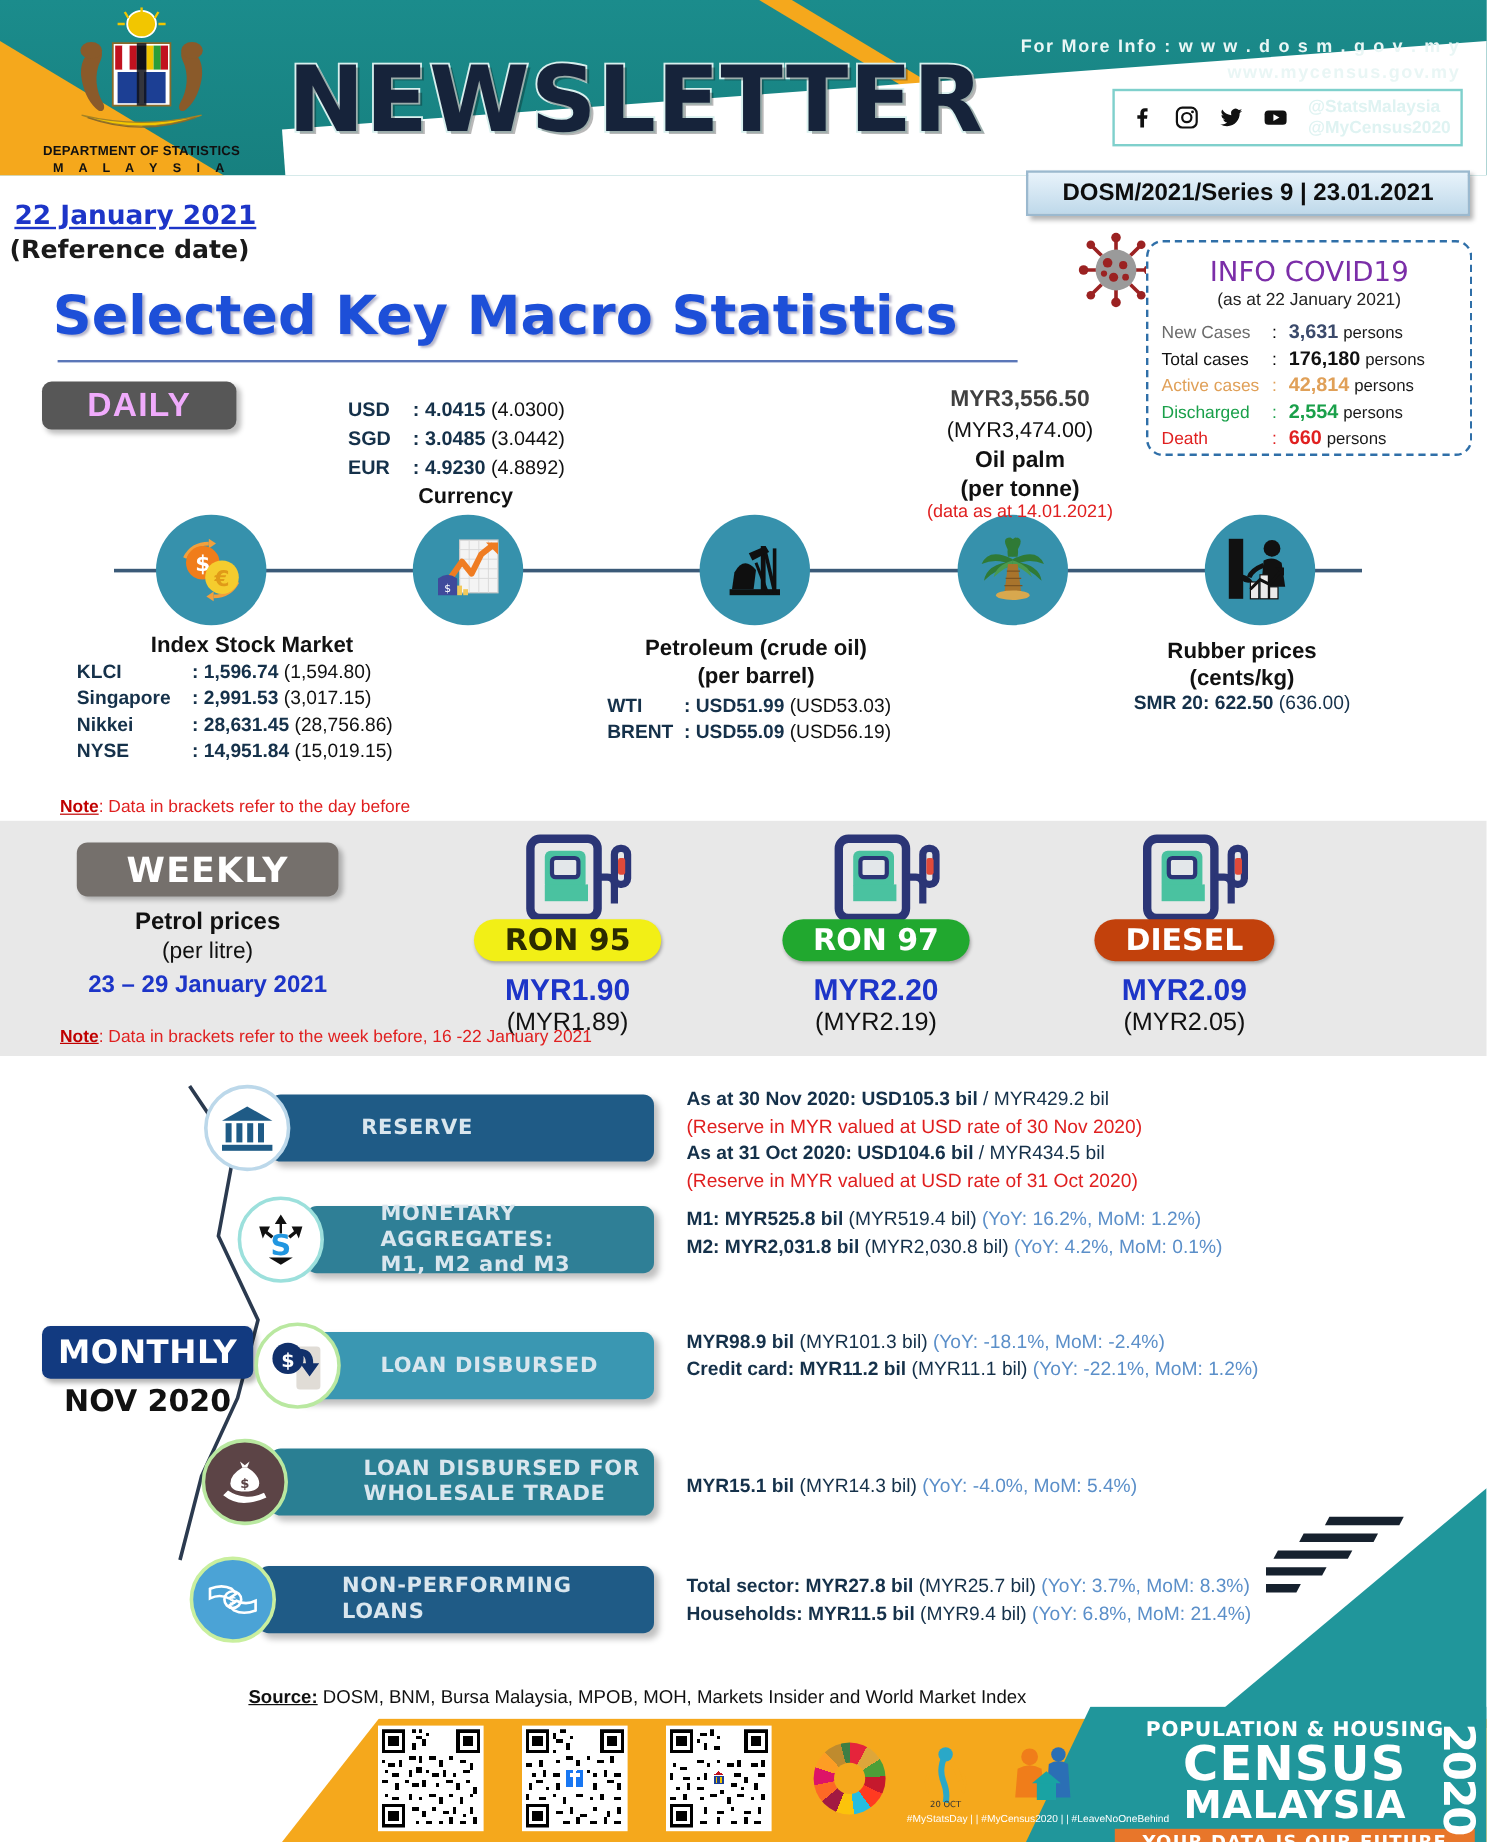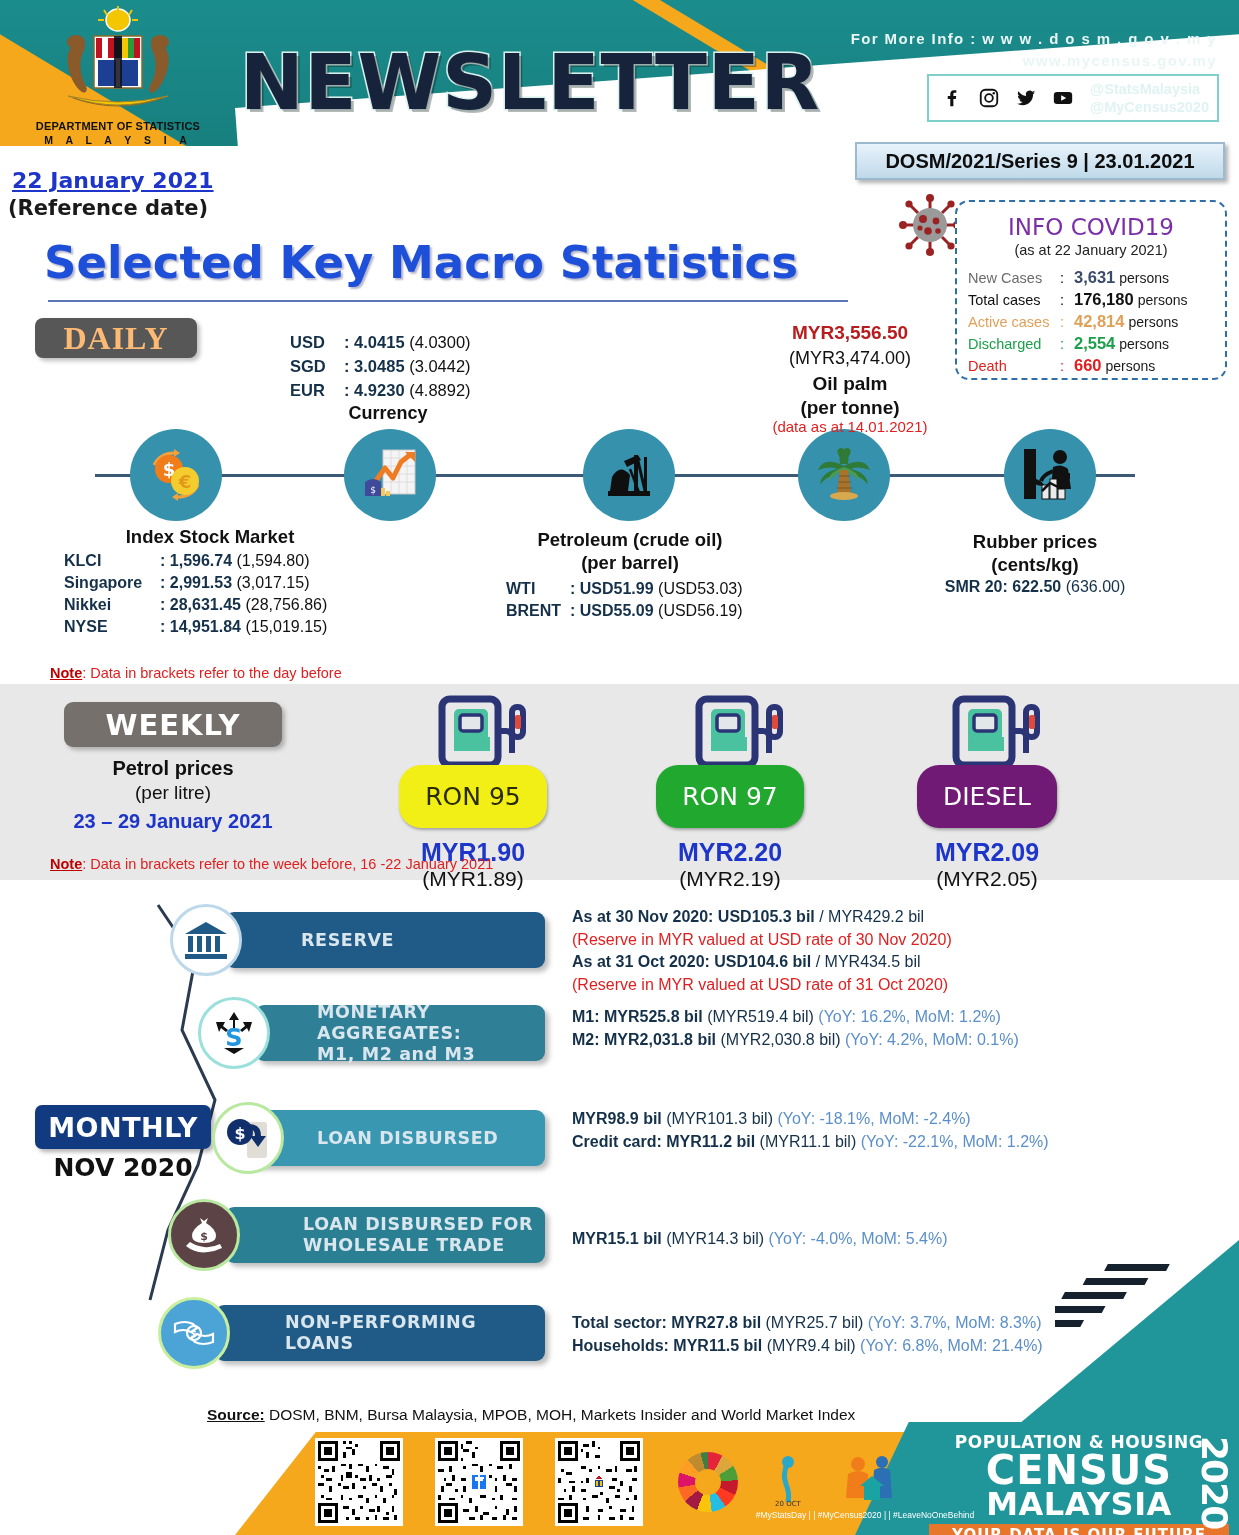--- a/index.html
+++ b/index.html
@@ -66,22 +66,22 @@
   .covid-row { display:flex; align-items:baseline; height:22px; line-height:22px; }
   .cv-label { width:92px; }
   .cv-colon { width:14px; }
   .cv-val { font-weight:bold; font-size:16.5px; padding-right:4px; }
   .cv-unit { color:#1a1a1a; font-size:14px; }
 
   
   .pill-daily { position:absolute; left:35px; top:318px; width:162px; height:40px; border-radius:8px;
       background:#575757; display:flex; align-items:center; justify-content:center;
       box-shadow:3px 3px 4px rgba(0,0,0,0.25); }
-  .pill-daily span { color:#fdba74; font-size:32px; font-weight:bold; letter-spacing:1px;
-      font-family:Liberation Serif, serif; }
+  .pill-daily span { color:#f0abfc; font-size:28px; font-weight:bold; letter-spacing:1px;
+      font-family:Liberation Sans, sans-serif; }
   .pill-weekly { position:absolute; left:64px; top:702px; width:218px; height:45px; border-radius:9px;
       background:#75706c; display:flex; align-items:center; justify-content:center;
       box-shadow:3px 3px 4px rgba(0,0,0,0.25); }
   .pill-weekly span { color:#fff; font-size:29px; font-weight:bold; letter-spacing:1px;
       font-family:"DejaVu Sans", sans-serif; }
   .pill-monthly { position:absolute; left:35px; top:1105px; width:176px; height:44px; border-radius:7px;
       background:#123a80; display:flex; align-items:center; justify-content:center;
       box-shadow:3px 3px 4px rgba(0,0,0,0.3); }
   .pill-monthly span { color:#fff; font-size:27px; font-weight:bold; letter-spacing:0.5px;
       font-family:"DejaVu Sans", sans-serif; }
@@ -102,42 +102,42 @@
       display:flex; align-items:center; justify-content:center; }
 
   .blk-label { position:absolute; text-align:center; font-size:18.5px; font-weight:bold; color:#111; line-height:1.25; }
   .blk-rows { position:absolute; font-size:16px; line-height:22px; color:#15314a; }
   .blk-rows .row { display:flex; }
   .blk-rows .k { font-weight:bold; }
   .blk-rows .v { font-weight:bold; }
   .blk-rows .v .prev { font-weight:normal; color:#111; }
 
   .oilpalm-val { position:absolute; left:700px; top:322px; width:300px; text-align:center;
-      font-size:19px; font-weight:bold; color:#b91c1c; }
+      font-size:19px; font-weight:bold; color:#404040; }
   .oilpalm-prev { position:absolute; left:700px; top:348px; width:300px; text-align:center;
       font-size:18px; color:#111; }
   .oilpalm-lbl { position:absolute; left:700px; top:372px; width:300px; text-align:center;
       font-size:19px; font-weight:bold; color:#111; line-height:1.25; }
   .oilpalm-note { position:absolute; left:700px; top:418px; width:300px; text-align:center;
       font-size:15px; color:#e02020; }
 
   .note { position:absolute; font-size:14.5px; color:#e02020; }
   .note b { color:#c00000; text-decoration:underline; }
 
   
   .weekly-band { position:absolute; left:0; top:684px; width:1239px; height:196px; background:#e8e8e8; }
   .petrol-title { position:absolute; left:64px; top:757px; width:218px; text-align:center;
       font-size:20px; font-weight:bold; color:#111; }
   .petrol-sub { position:absolute; left:64px; top:782px; width:218px; text-align:center;
       font-size:19px; color:#111; }
   .petrol-range { position:absolute; left:44px; top:810px; width:258px; text-align:center;
       font-size:20px; font-weight:bold; color:#1d35c8; }
 
   .fuel { position:absolute; width:230px; text-align:center; }
-  .fuel-badge { display:inline-block; padding:17px 26px; border-radius:22px; font-size:25px; font-weight:normal;
+  .fuel-badge { display:inline-block; padding:3px 26px; border-radius:22px; font-size:25px; font-weight:bold;
       font-family:"DejaVu Sans", sans-serif; position:relative; top:-18px;
       box-shadow: 1px 2px 3px rgba(0,0,0,0.3); }
   .fuel-price { font-size:25px; font-weight:bold; color:#1d35c8; margin-top:-8px; }
   .fuel-prev { font-size:21px; color:#111; }
   .m-bar { position:absolute; height:56px; border-radius:9px; display:flex; align-items:center;
       box-shadow:4px 4px 5px rgba(0,0,0,0.25); }
   .m-bar .txt { color:#d9e6ee; font-size:17.5px; font-weight:bold; letter-spacing:0.6px;
       line-height:1.2; font-family:"DejaVu Sans", sans-serif; }
   .m-icon { position:absolute; width:72px; height:72px; border-radius:50%; display:flex;
       align-items:center; justify-content:center; }
@@ -537,21 +537,21 @@
   <div class="fuel" style="left:872px; top:693px;">
     <svg width="118" height="86" viewBox="0 0 118 86">
       <rect x="28" y="6" width="56" height="66" rx="8" fill="none" stroke="#2b3576" stroke-width="7"></rect>
       <rect x="40" y="16" width="34" height="32" rx="5" fill="#4ac2a0"></rect>
       <rect x="46" y="22" width="22" height="16" rx="3" fill="#e3e7ea" stroke="#2b3576" stroke-width="3.5"></rect>
       <path d="M84 38 h8 q6 0 6 6 v16" stroke="#2b3576" stroke-width="6" fill="none"></path>
       <rect x="98" y="14" width="11" height="30" rx="5" fill="none" stroke="#2b3576" stroke-width="6"></rect>
       <rect x="101" y="22" width="6" height="14" rx="2" fill="#e04a3a"></rect>
       <rect x="40" y="44" width="36" height="14" fill="#4ac2a0"></rect>
     </svg>
-    <div class="fuel-badge" style="background:#701a75; color:#ffffff;">DIESEL</div>
+    <div class="fuel-badge" style="background:#c2410c; color:#ffffff;">DIESEL</div>
     <div class="fuel-price">MYR2.09</div>
     <div class="fuel-prev">(MYR2.05)</div>
   </div>
 
   <div class="note" style="left:50px; top:856px;">
     <b>Note</b><span>: Data in brackets refer to the week before, 16 -22 January 2021</span>
   </div>
 
   <svg style="position:absolute; left:140px; top:900px; width:120px; height:500px;">
     <polyline points="18,5 55,60 42,130 75,200 58,265 28,330 10,400" fill="none" stroke="#2b3a4f" stroke-width="3"></polyline>

